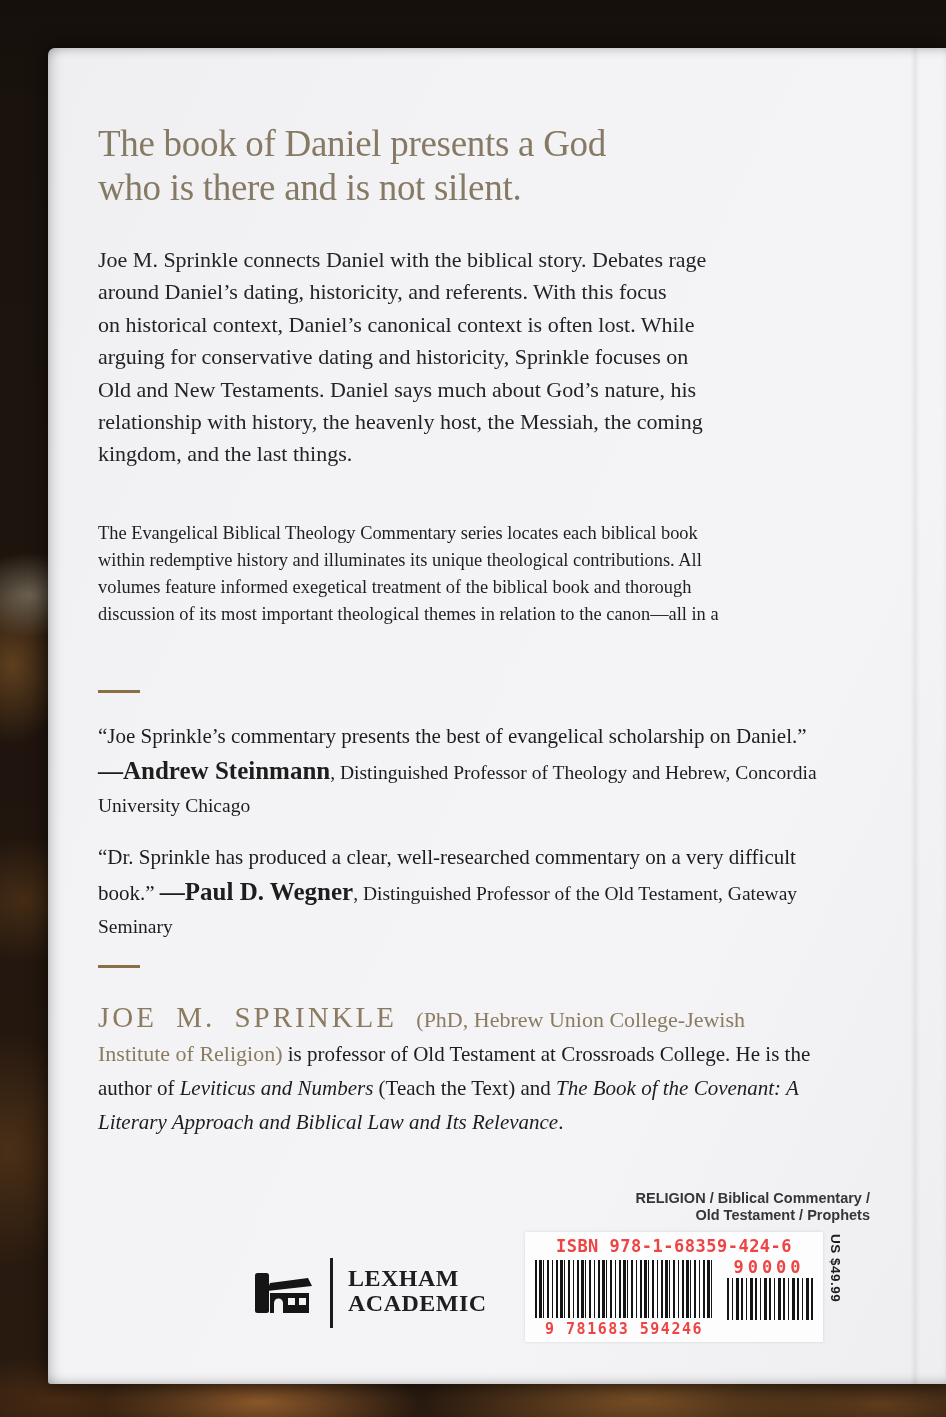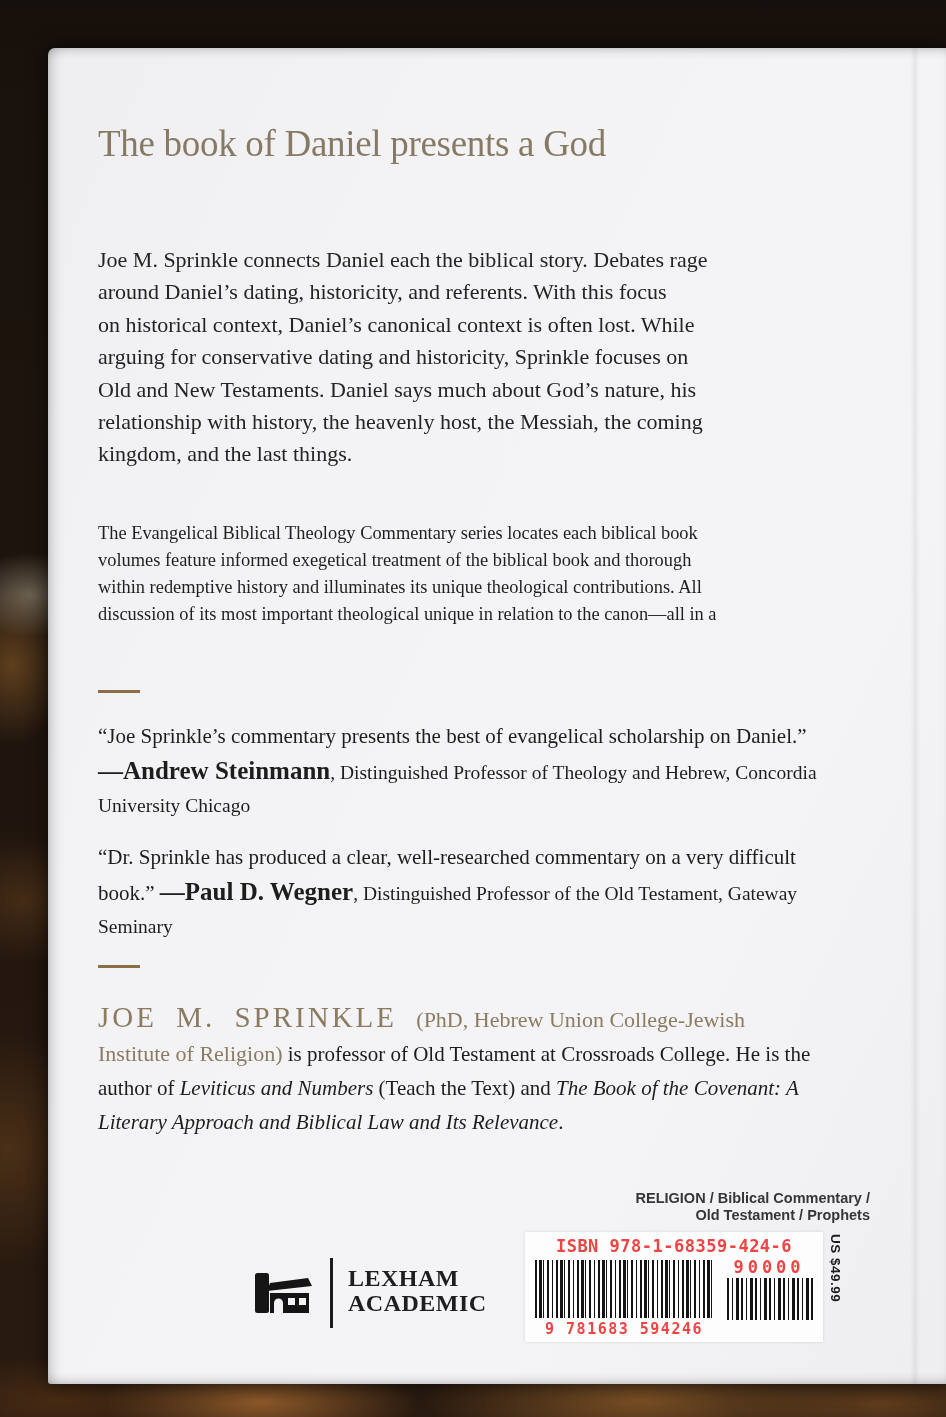--- a/index.html
+++ b/index.html
@@ -75,37 +75,38 @@
 <body>
 
 <div id="stage">
   <div id="photo-bg"></div>
 
   <div id="cover">
     <div class="crease"></div>
 
     <div id="headline" class="abs">
         <div class="line">The book of Daniel presents a God</div>
+        <div class="line">who is there and is not silent.</div>
       </div>
 
     <div id="intro" class="abs">
-        <div class="line">Joe M. Sprinkle connects Daniel each the biblical story. Debates rage</div>
+        <div class="line">Joe M. Sprinkle connects Daniel with the biblical story. Debates rage</div>
         <div class="line">around Daniel’s dating, historicity, and referents. With this focus</div>
         <div class="line">on historical context, Daniel’s canonical context is often lost. While</div>
         <div class="line">arguing for conservative dating and historicity, Sprinkle focuses on</div>
         <div class="line">Old and New Testaments. Daniel says much about God’s nature, his</div>
         <div class="line">relationship with history, the heavenly host, the Messiah, the coming</div>
         <div class="line">kingdom, and the last things.</div>
       </div>
 
     <div id="series" class="abs">
         <div class="line">The Evangelical Biblical Theology Commentary series locates each biblical book</div>
+        <div class="line">within redemptive history and illuminates its unique theological contributions. All</div>
         <div class="line">volumes feature informed exegetical treatment of the biblical book and thorough</div>
-        <div class="line">within redemptive history and illuminates its unique theological contributions. All</div>
-        <div class="line">discussion of its most important theological unique in relation to the canon—all in a</div>
+        <div class="line">discussion of its most important theological themes in relation to the canon—all in a</div>
       </div>
 
     <div id="rule-1" class="abs rule"></div>
 
     <div id="endorsement-1" class="abs endorsement"><span class="seg-quote">“Joe Sprinkle’s commentary presents the best of evangelical scholarship on Daniel.” </span><span class="seg-name">—Andrew Steinmann</span><span class="seg-role">, Distinguished Professor of Theology and Hebrew, Concordia University Chicago</span></div>
 
     <div id="endorsement-2" class="abs endorsement"><span class="seg-quote">“Dr. Sprinkle has produced a clear, well-researched commentary on a very difficult book.” </span><span class="seg-name">—Paul D. Wegner</span><span class="seg-role">, Distinguished Professor of the Old Testament, Gateway Seminary</span></div>
 
     <div id="rule-2" class="abs rule"></div>
 

